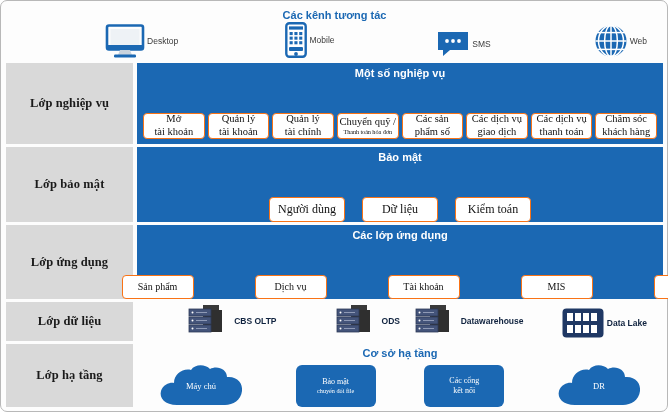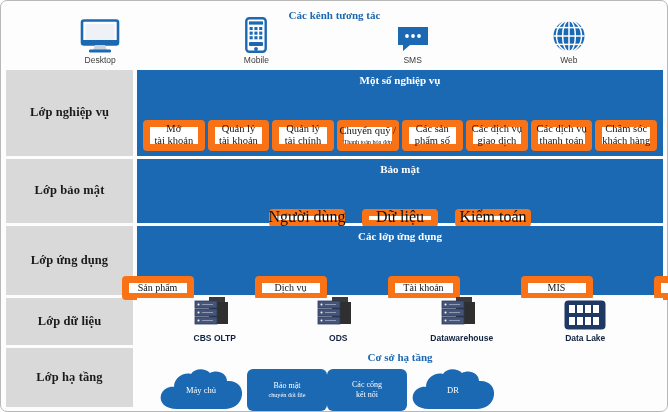--- a/index.html
+++ b/index.html
@@ -72,21 +72,21 @@
     flex: 1 1 auto;
     background: #fdfdfd;
     display: flex;
     flex-direction: column;
     align-items: center;
     padding: 3px 6px 2px 6px;
     min-height: 0;
   }
 
   .panel-title {
-    font-family: Liberation Serif, serif;
+    font-family: Liberation Sans, sans-serif;
     font-size: 11px;
     font-weight: bold;
     color: #ffffff;
     text-align: center;
     line-height: 1.2;
     margin-bottom: 3px;
   }
   .panel-title.dark { color: #1b68b3; }
 
   
@@ -96,58 +96,58 @@
     justify-content: center;
     gap: 4px;
     width: 100%;
     flex: 1 1 auto;
     min-height: 0;
   }
   .chip-row.biz { gap: 3px; }
 
   .chip {
     background: #ffffff;
-    border: 7px solid #f97316;
+    border: 1px solid #f97316;
     border-radius: 4px;
     display: flex;
     flex-direction: column;
     align-items: center;
     justify-content: center;
     font-family: "Liberation Serif", serif;
     font-size: 10.5px;
     color: #111111;
     line-height: 1.18;
     text-align: center;
     padding: 2px 3px;
     flex: 1 1 0;
     min-width: 0;
   }
   .chip .l1 { display: block; white-space: nowrap; }
   .chip .l2 { display: block; white-space: nowrap; }
   .chip.tiny .l2 { font-size: 6.3px; letter-spacing: -.1px; }
 
   .chip-row.sec { justify-content: center; gap: 17px; flex: 0 0 auto; }
-  .chip-row.sec .chip { flex: 0 0 auto; width: 76px; height: 14px; font-size: 16px; }
+  .chip-row.sec .chip { flex: 0 0 auto; width: 76px; height: 25px; font-size: 12px; }
 
   .chip-row.app { justify-content: center; gap: 14px; flex: 0 0 auto; }
   .chip-row.app .chip { flex: 0 0 auto; width: 72px; height: 24px; font-size: 10px; margin-left: 47px; }
 
   
   .icon-strip {
     display: flex;
     align-items: flex-end;
     justify-content: space-around;
     width: 100%;
     flex: 1 1 auto;
     min-height: 0;
     padding: 0 10px;
   }
   .icon-cell {
     display: flex;
-    flex-direction: column;
+    flex-direction: row;
     align-items: center;
     justify-content: flex-end;
     gap: 2px;
     flex: 1 1 0;
   }
   .icon-caption {
     font-family: "Liberation Sans", sans-serif;
     font-size: 8.5px;
     color: #3b3b3b;
   }
@@ -183,21 +183,21 @@
     font-family: "Liberation Serif", serif;
     line-height: 1.25;
     text-align: center;
   }
   .infra-box .b1 { font-size: 8px; }
   .infra-box .b2 { font-size: 6.2px; }
 
   .infra-strip {
     display: flex;
     align-items: center;
-    justify-content: flex-start;
+    justify-content: space-between;
     width: 100%;
     flex: 1 1 auto;
     padding: 0 12px;
   }
 
   svg { display: block; }
 </style>
 </head>
 <body>
 

